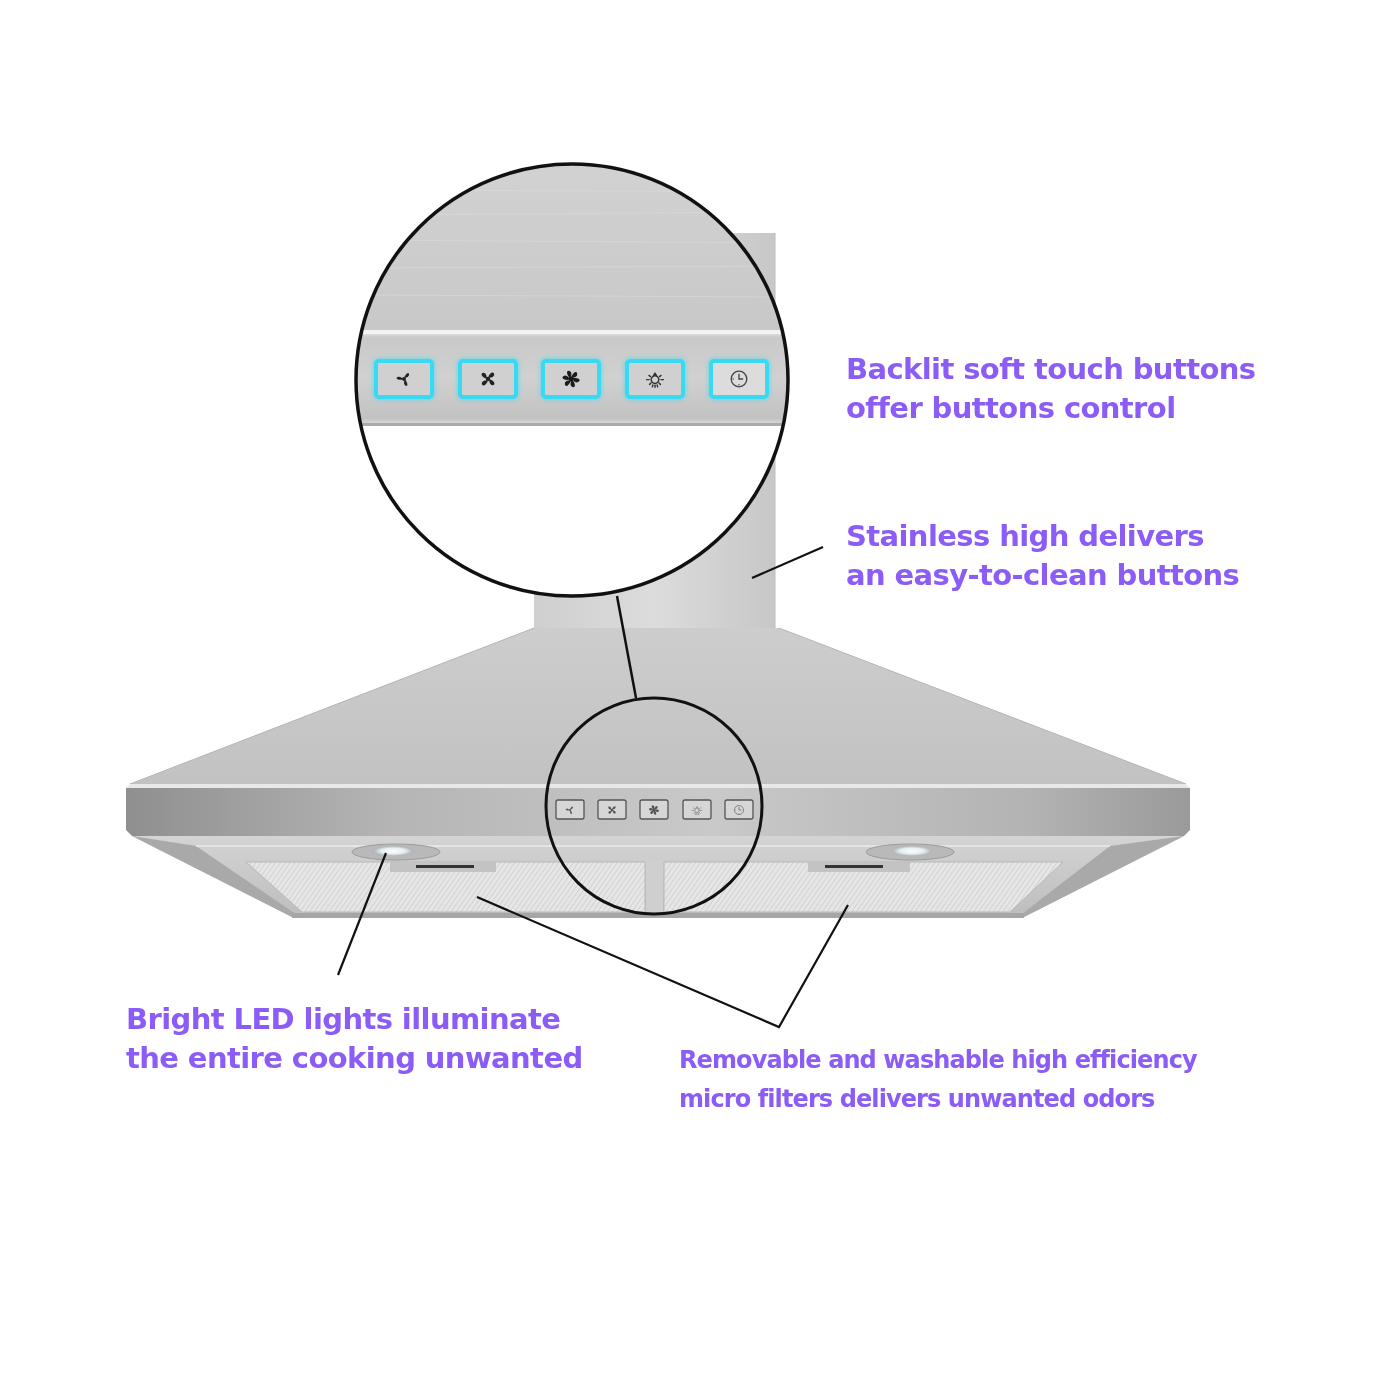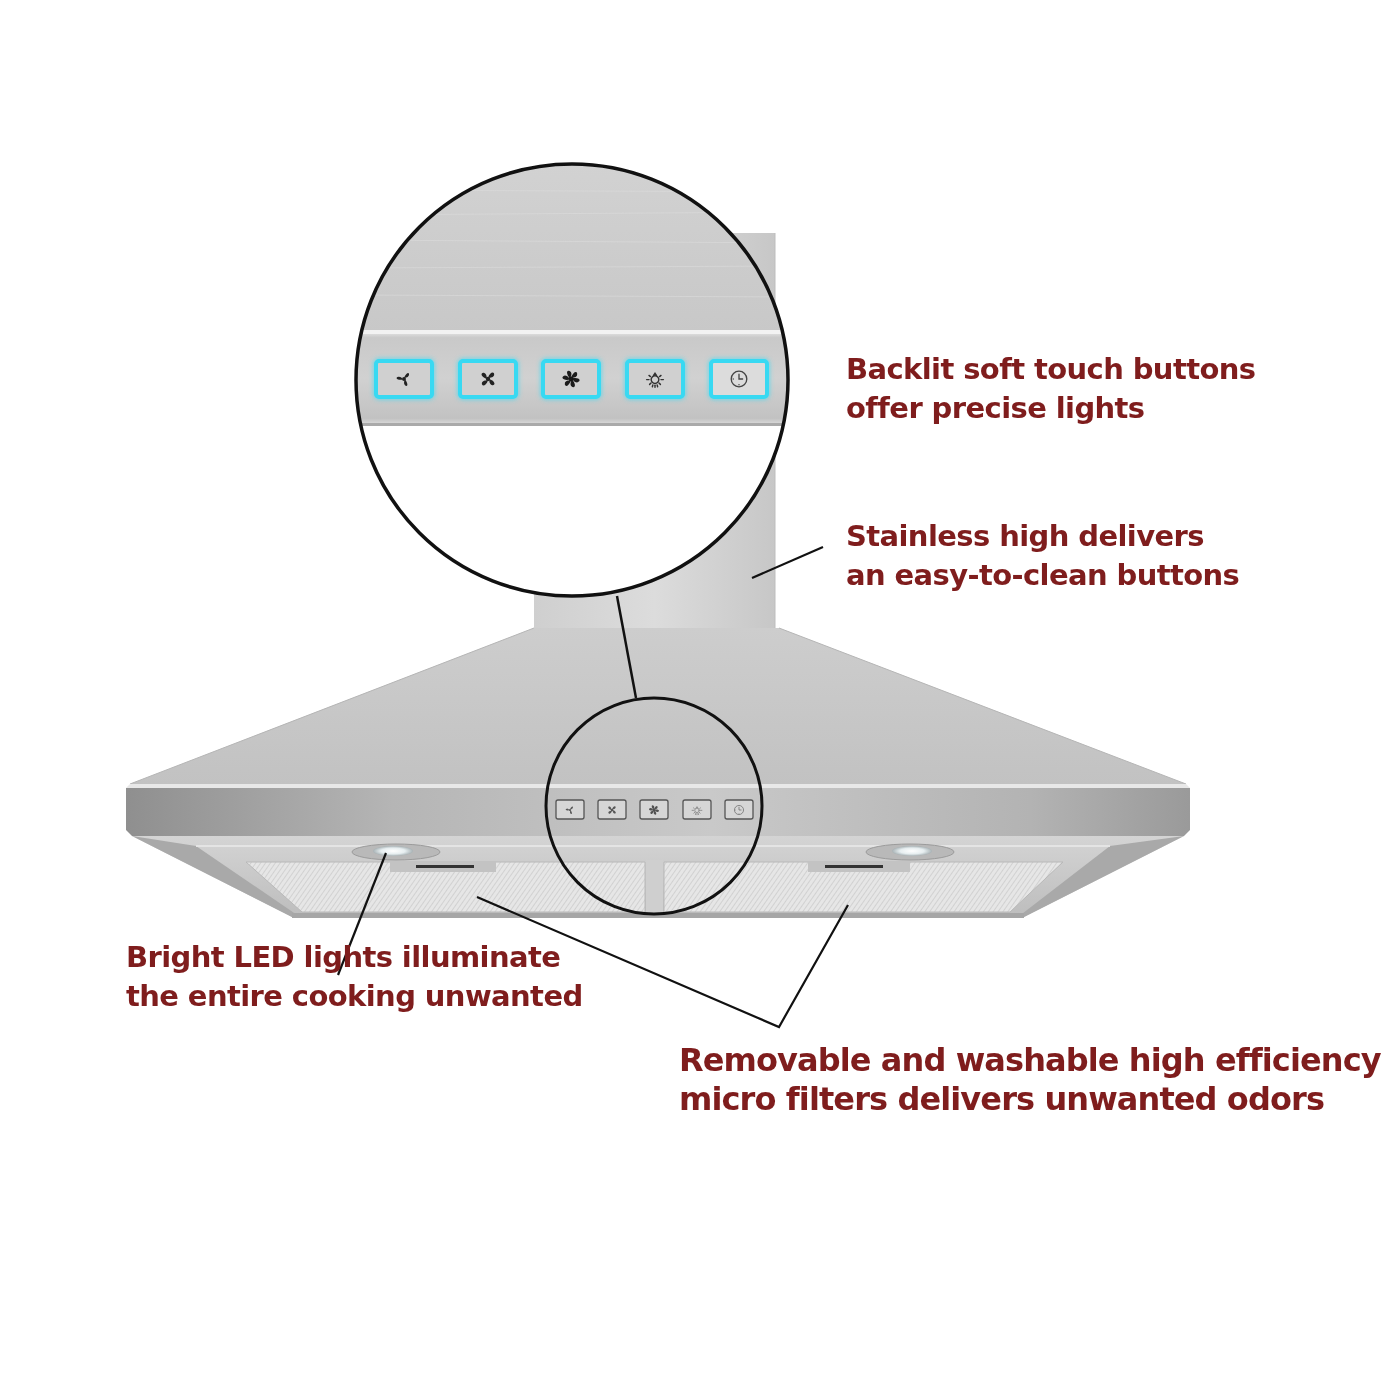--- a/index.html
+++ b/index.html
@@ -1,28 +1,28 @@
 <!DOCTYPE html>
 <html><head>
 <meta charset="utf-8">
 <style>
   html, body { margin: 0; padding: 0; background: #ffffff; }
   body { width: 1400px; height: 1400px; position: relative; overflow: hidden;
          font-family: "DejaVu Sans", "Liberation Sans", sans-serif; }
   #stage { position: absolute; left: 0; top: 0; width: 1400px; height: 1400px; }
   .callout-text {
-    position: absolute; margin: 0; color: #7f1d1d; font-weight: bold;
+    position: absolute; margin: 0; color: #8b5cf6; font-weight: bold;
     font-family: "DejaVu Sans", "Liberation Sans", sans-serif;
     font-size: 29px; line-height: 39px; letter-spacing: -0.6px; white-space: nowrap;
   }
   .callout-text span { display: block; }
   #txt-buttons   { left: 846px; top: 350px; }
   #txt-steel     { left: 846px; top: 517px; }
-  #txt-led       { left: 126px; top: 938px; }
-  #txt-filters   { left: 679px; top: 1041px; font-size: 32px; letter-spacing: -0.9px; }
+  #txt-led       { left: 126px; top: 1000px; }
+  #txt-filters   { left: 679px; top: 1041px; font-size: 24px; letter-spacing: -0.9px; }
   .btn-hit { cursor: pointer; }
 </style>
 </head>
 <body>
 
 <svg id="stage" xmlns="http://www.w3.org/2000/svg" width="1400" height="1400" viewBox="0 0 1400 1400">
   <defs>
     <linearGradient id="chimneyGrad" x1="0" y1="0" x2="1" y2="0">
       <stop offset="0" stop-color="#cfcfcf"></stop>
       <stop offset="0.5" stop-color="#dcdcdc"></stop>
@@ -242,21 +242,21 @@
 
   <g stroke="#111" stroke-width="2.2" fill="none">
     <line x1="752" y1="578" x2="823" y2="547"></line>
     <line x1="386" y1="853" x2="338" y2="975"></line>
     <polyline points="477,897 779,1027 848,905"></polyline>
   </g>
 </svg>
 
 <div id="txt-buttons" class="callout-text">
   <span>Backlit soft touch buttons</span>
-  <span>offer precise lights</span>
+  <span>offer buttons control</span>
 </div>
 
 <div id="txt-steel" class="callout-text">
   <span>Stainless high delivers</span>
   <span>an easy-to-clean buttons</span>
 </div>
 
 <div id="txt-led" class="callout-text">
   <span>Bright LED lights illuminate</span>
   <span>the entire cooking unwanted</span>

